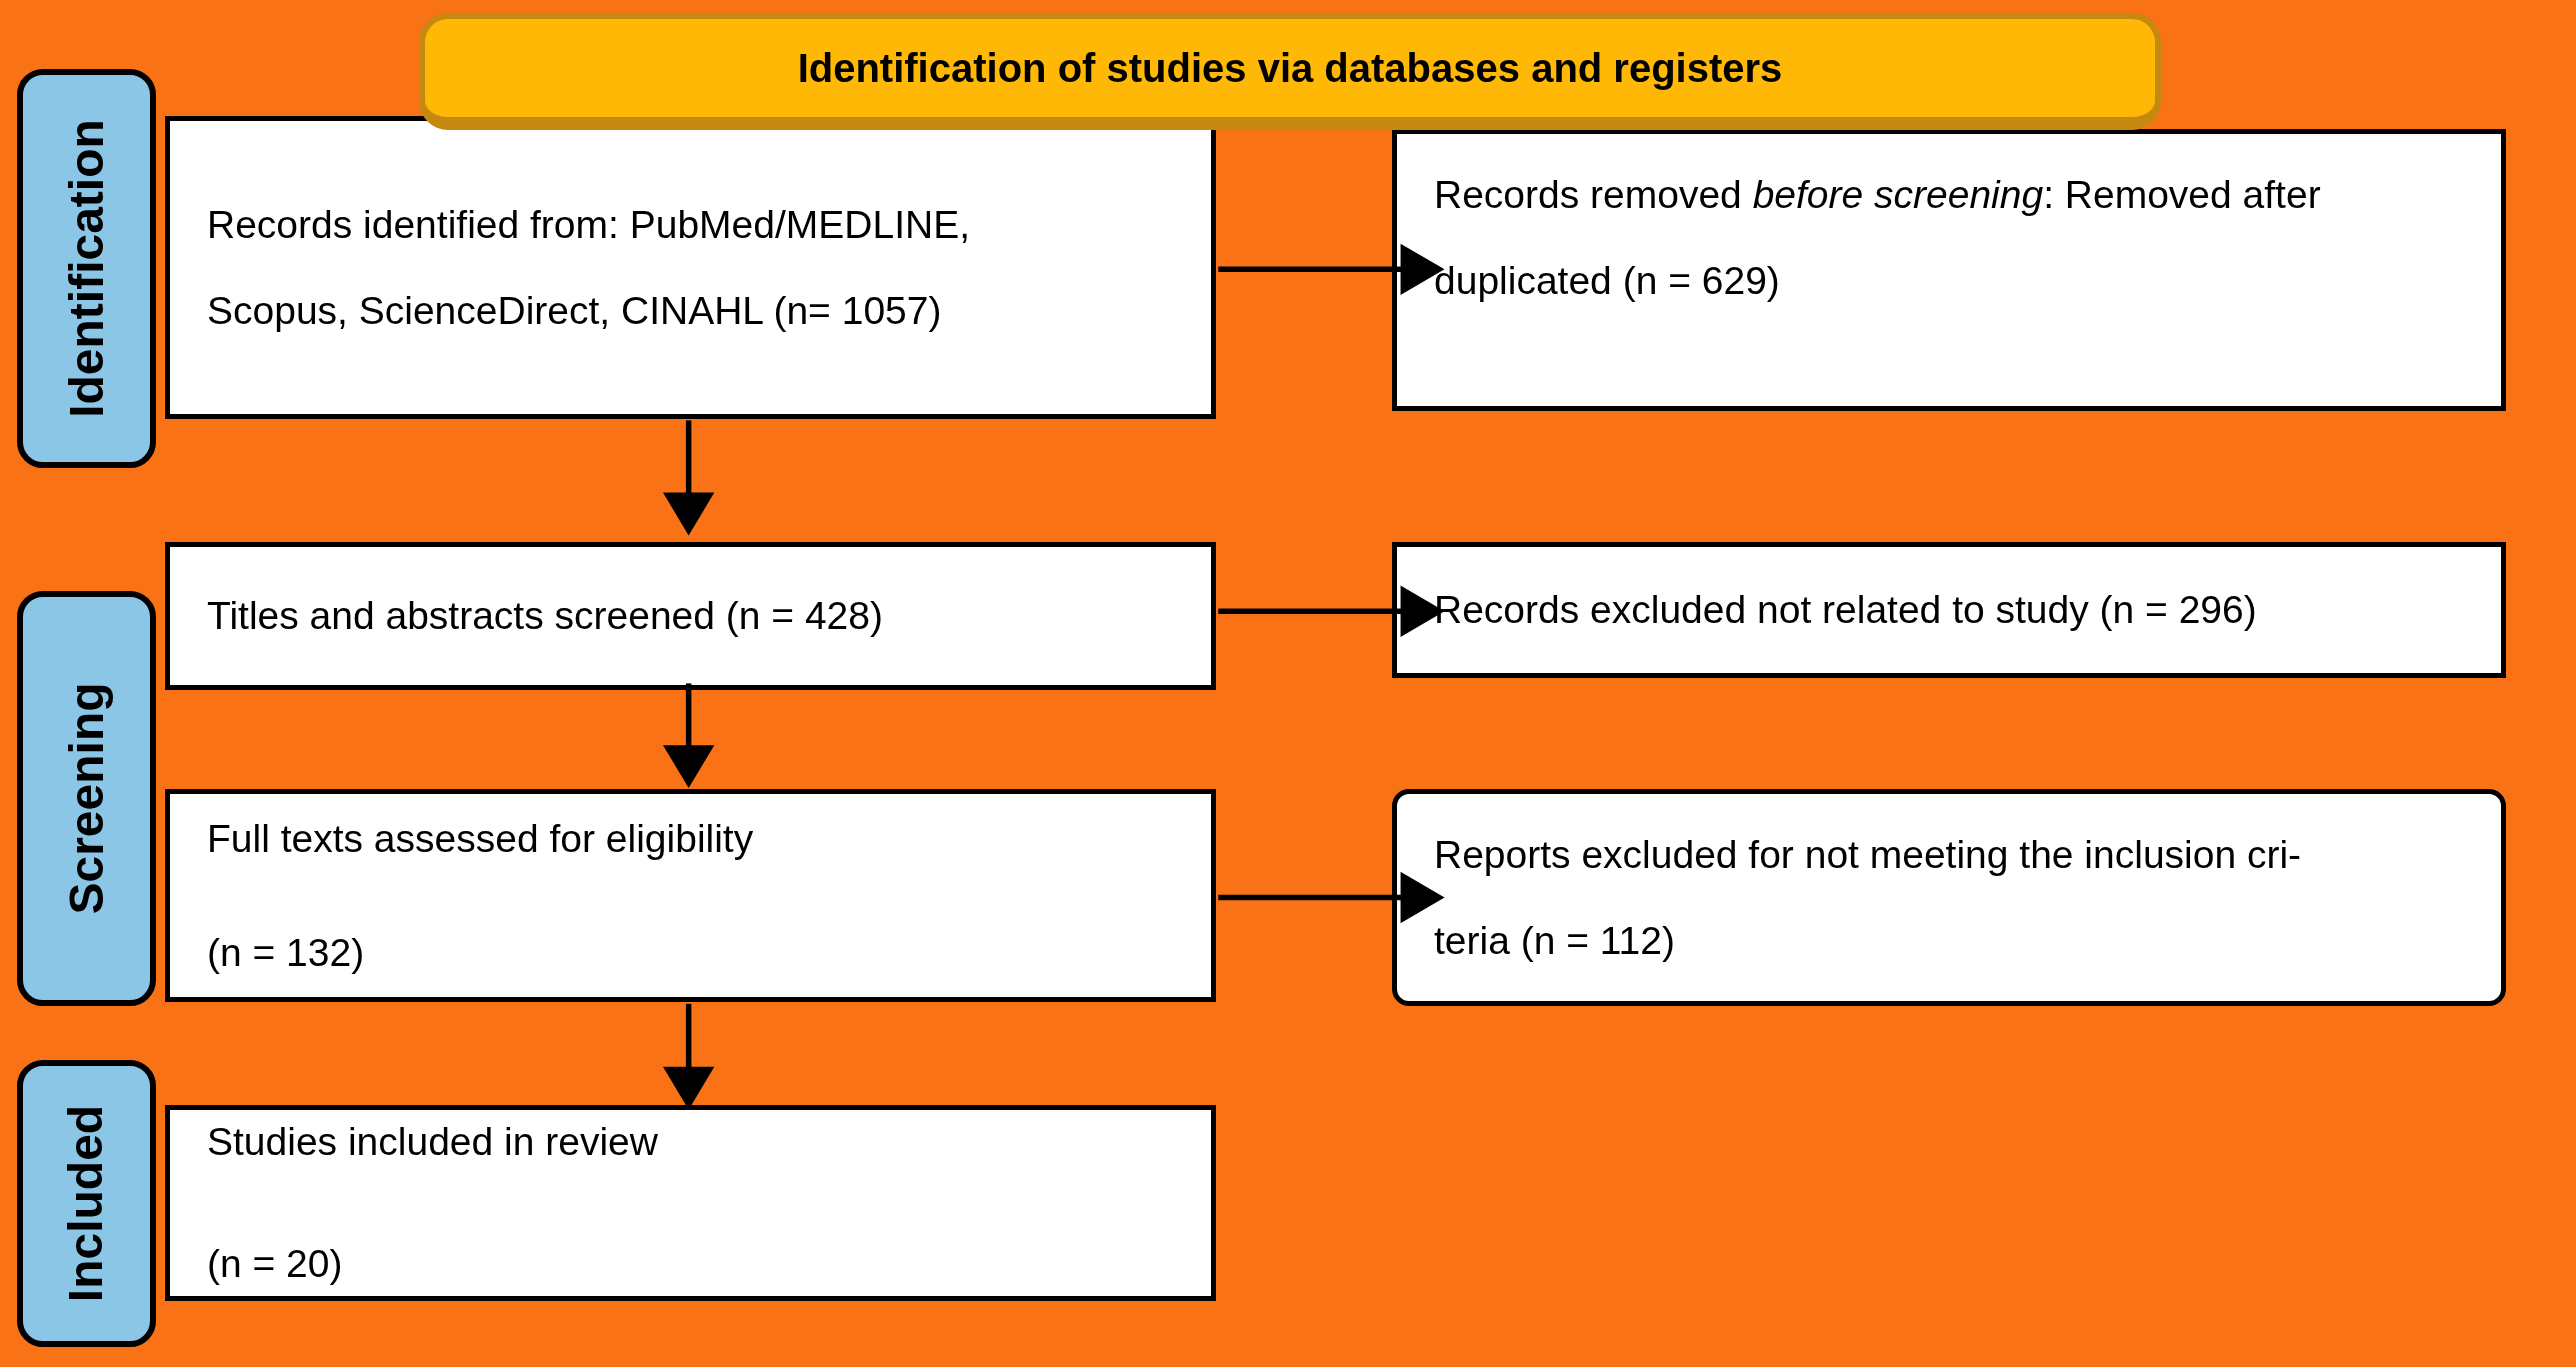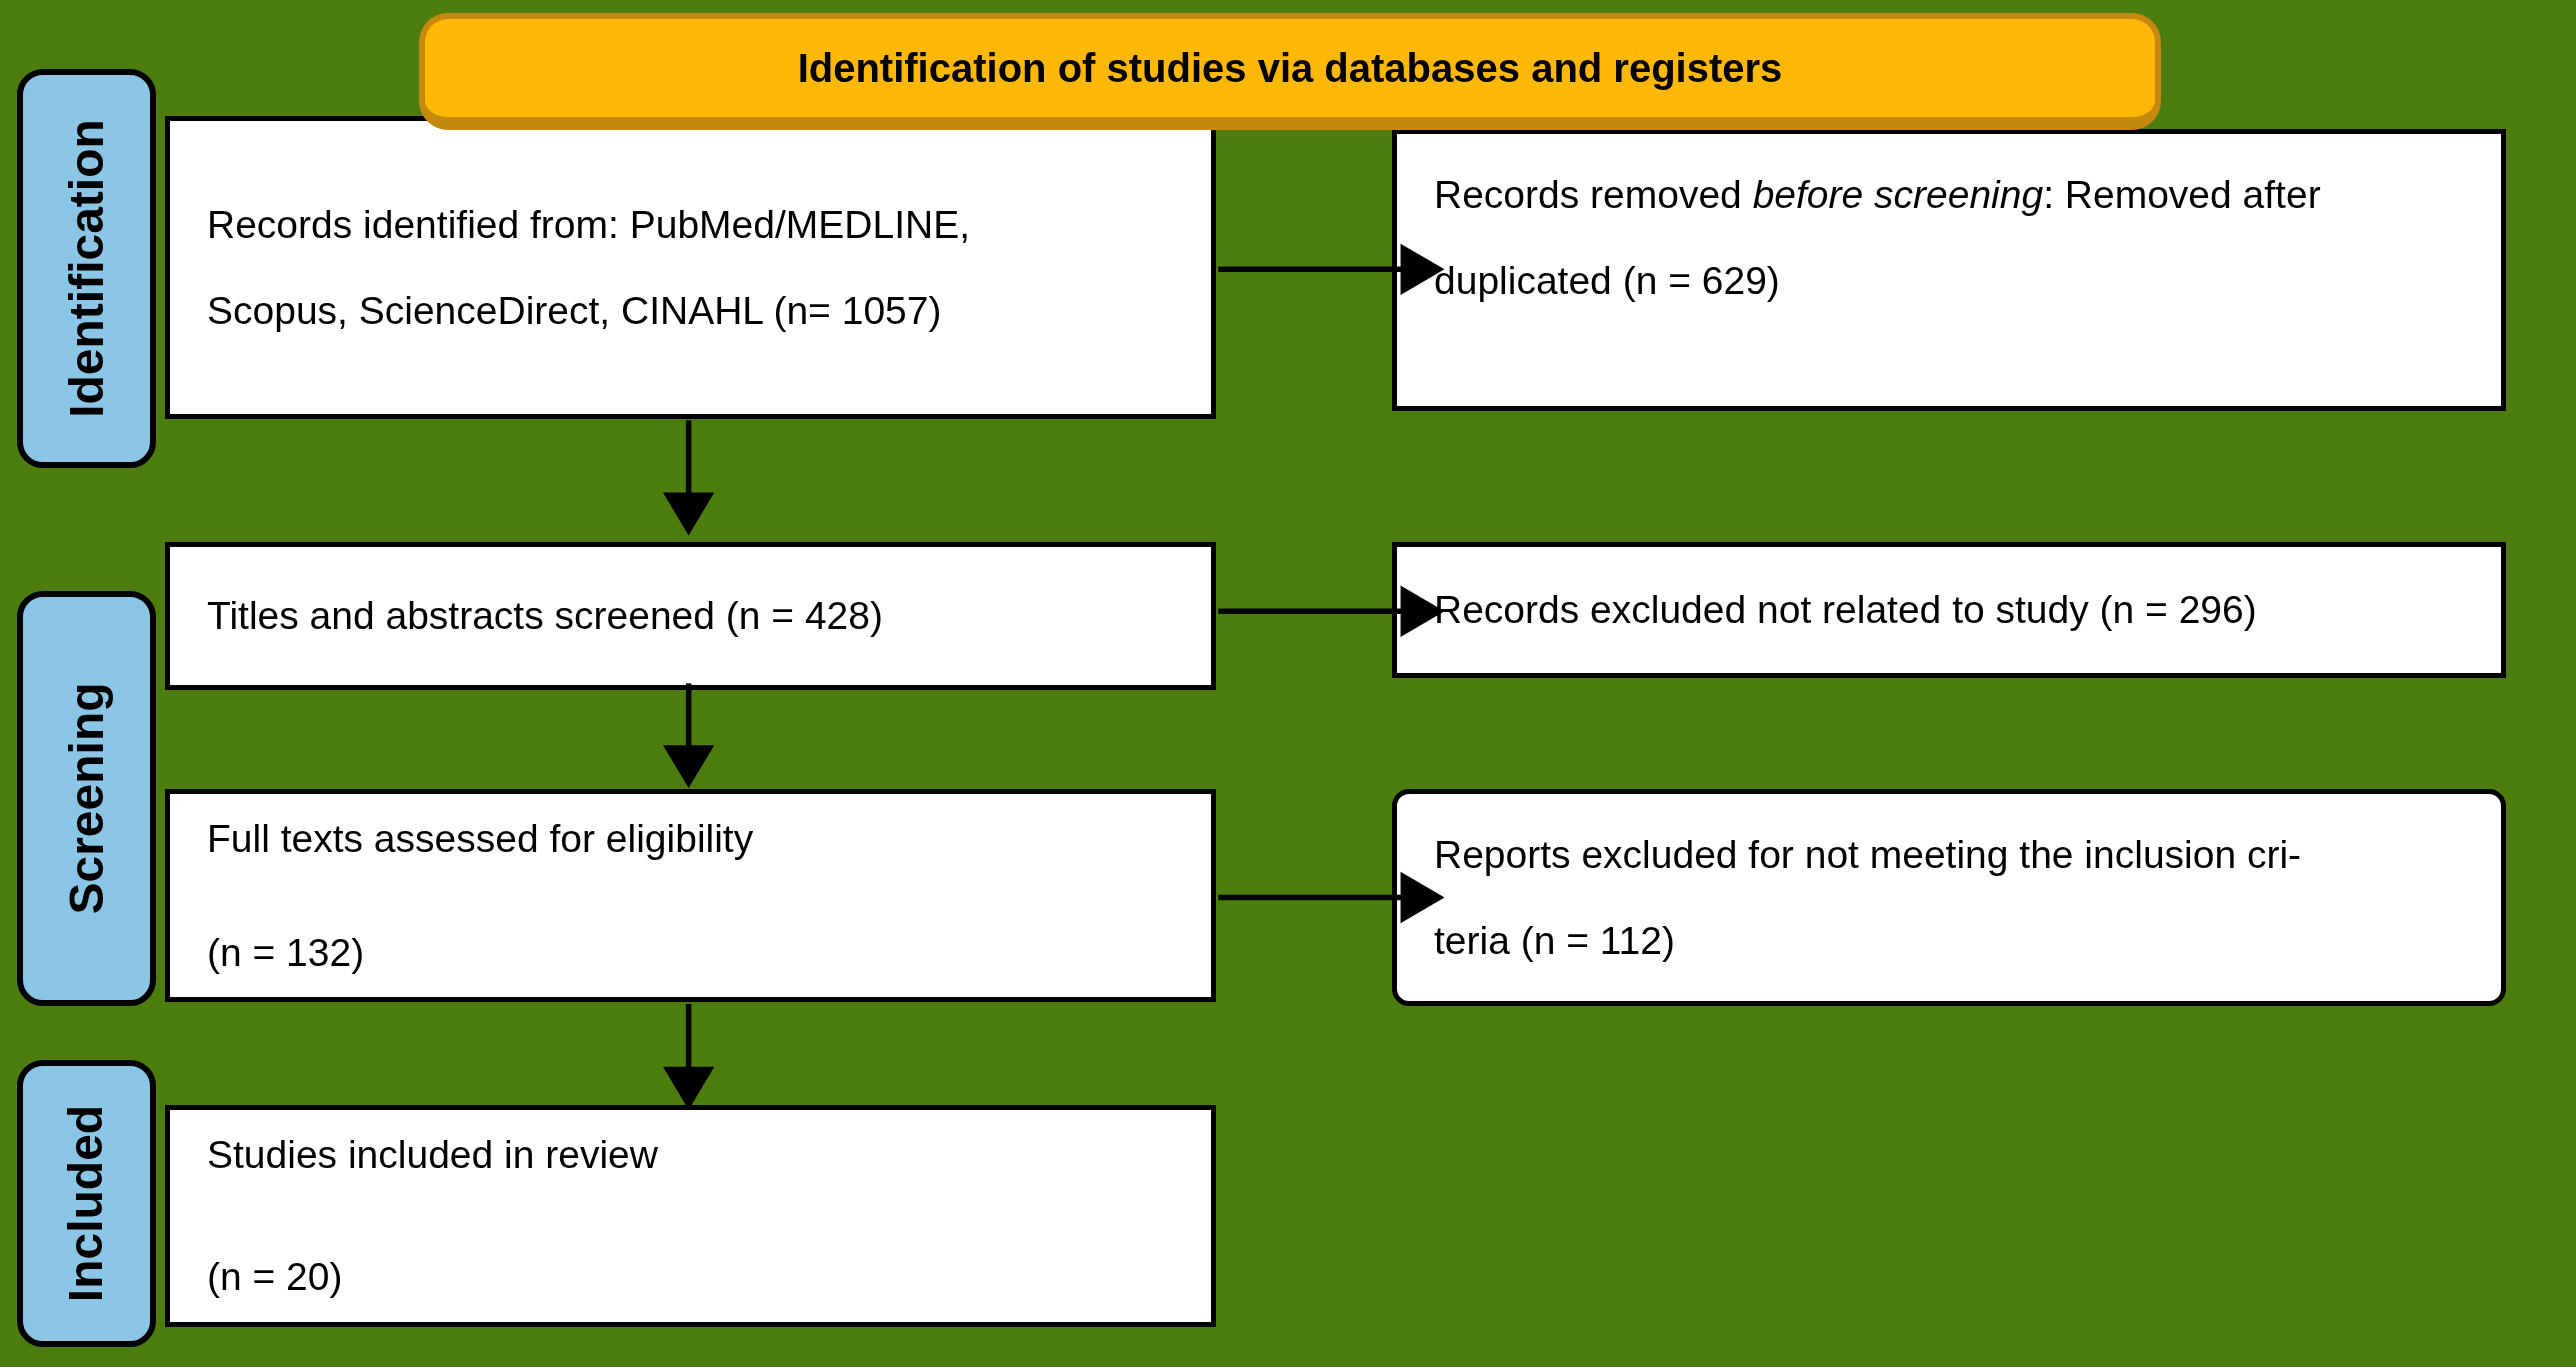--- a/index.html
+++ b/index.html
@@ -6,21 +6,21 @@
     --banner-fill:#FFB805;
     --banner-border:#C68910;
     --stage-fill:#8CC6E6;
     --line-color:#000000;
   }
   *{margin:0;padding:0;box-sizing:border-box;}
   html,body{background:#ffffff;}
   #canvas{
     position:relative;
     width:2576px;height:1368px;
-    background:#4d7c0f;
+    background:#f97316;
     font-family:"Liberation Sans", sans-serif;
     color:#000;
     overflow:hidden;
   }
   
   .banner{
     position:absolute;left:419px;top:13px;width:1742px;height:117px;
     background:var(--banner-fill);
     border:6.1px solid var(--banner-border);
     border-bottom-width:13.5px;
@@ -57,21 +57,21 @@
     padding:0 37px;
     z-index:1;
   }
   .box .line{
     font-size:39px;line-height:86px;white-space:nowrap;
   }
   .box.right{left:1392px;width:1114px;}
   #box-identified{top:116px;height:303px;}
   #box-screened{top:534px;height:148px;margin-top:8px;}
   #box-fulltext{top:789px;height:213px;gap:28px;}
-  #box-included{top:1105px;height:222px;gap:36px;}
+  #box-included{top:1105px;height:196px;gap:36px;}
   #box-removed{top:129px;height:282px;justify-content:flex-start;padding-top:18.3px;}
   #box-excluded{top:542px;height:136px;}
   #box-reports{top:789px;height:217px;border-radius:17px;}
   
   #arrows{
     position:absolute;left:0;top:0;width:2576px;height:1368px;
     z-index:3;pointer-events:none;
   }
   #arrows line{stroke:var(--line-color);stroke-width:9;}
   #arrows polygon{fill:var(--line-color);}

